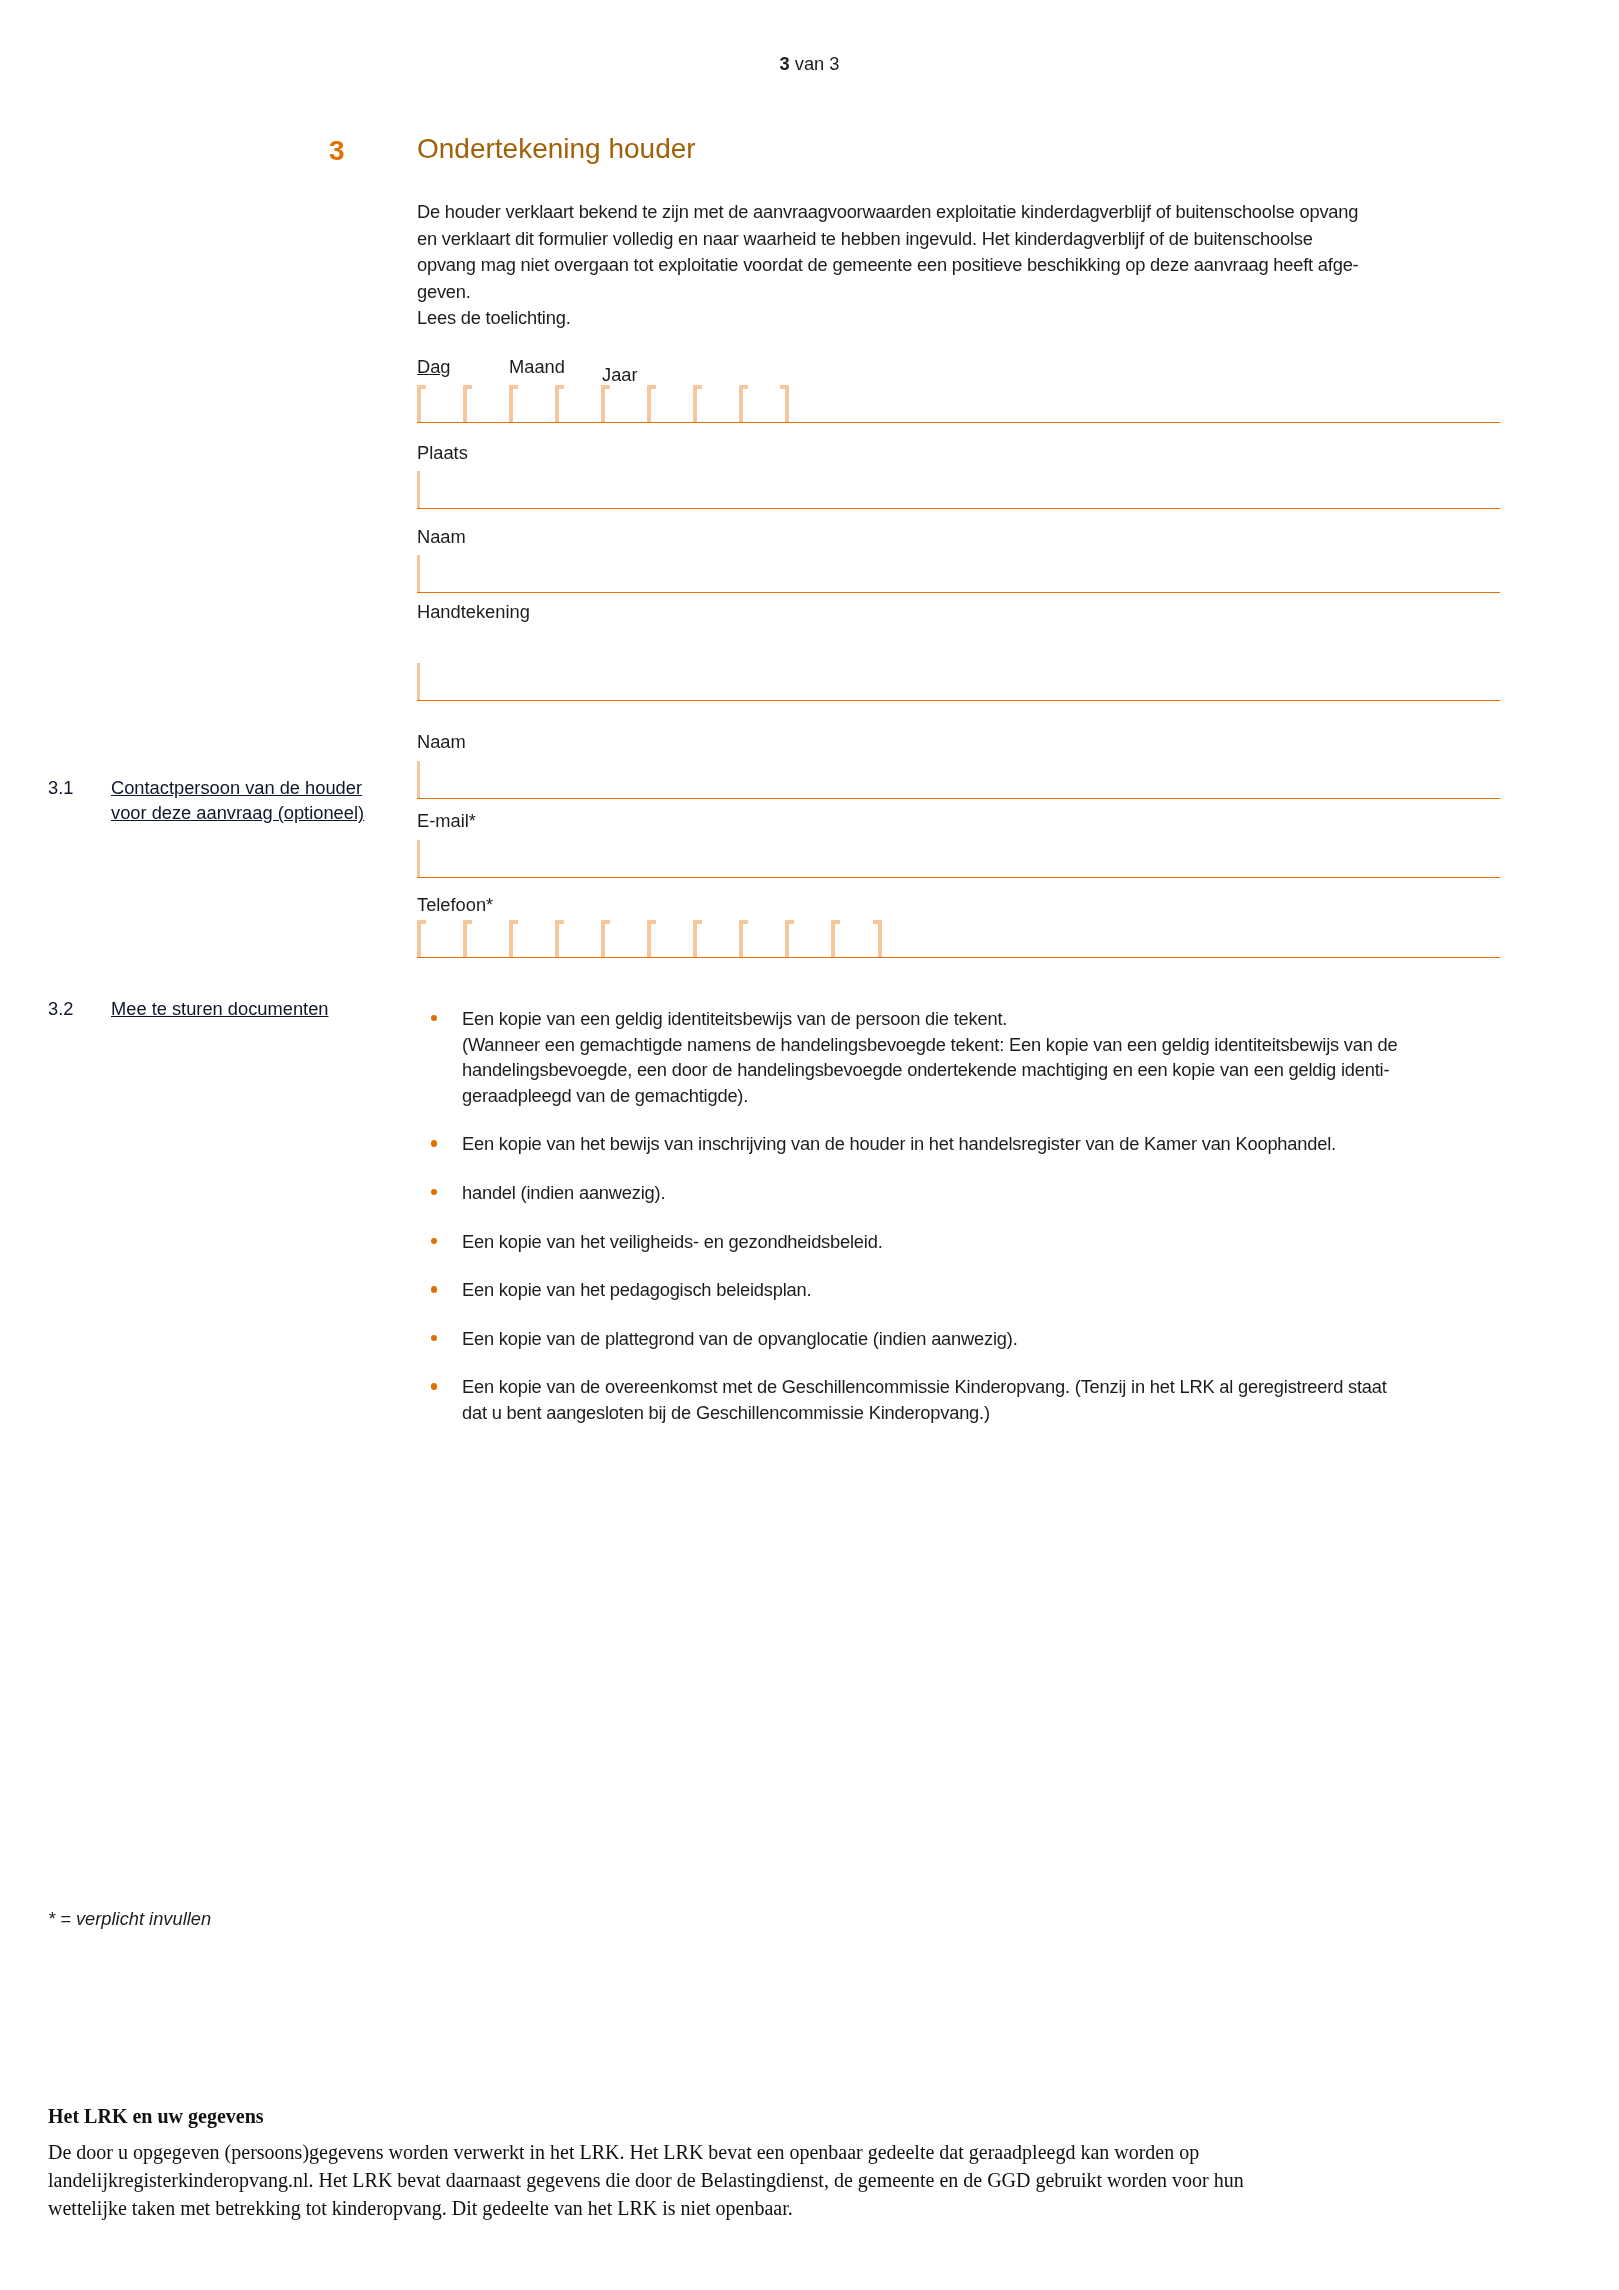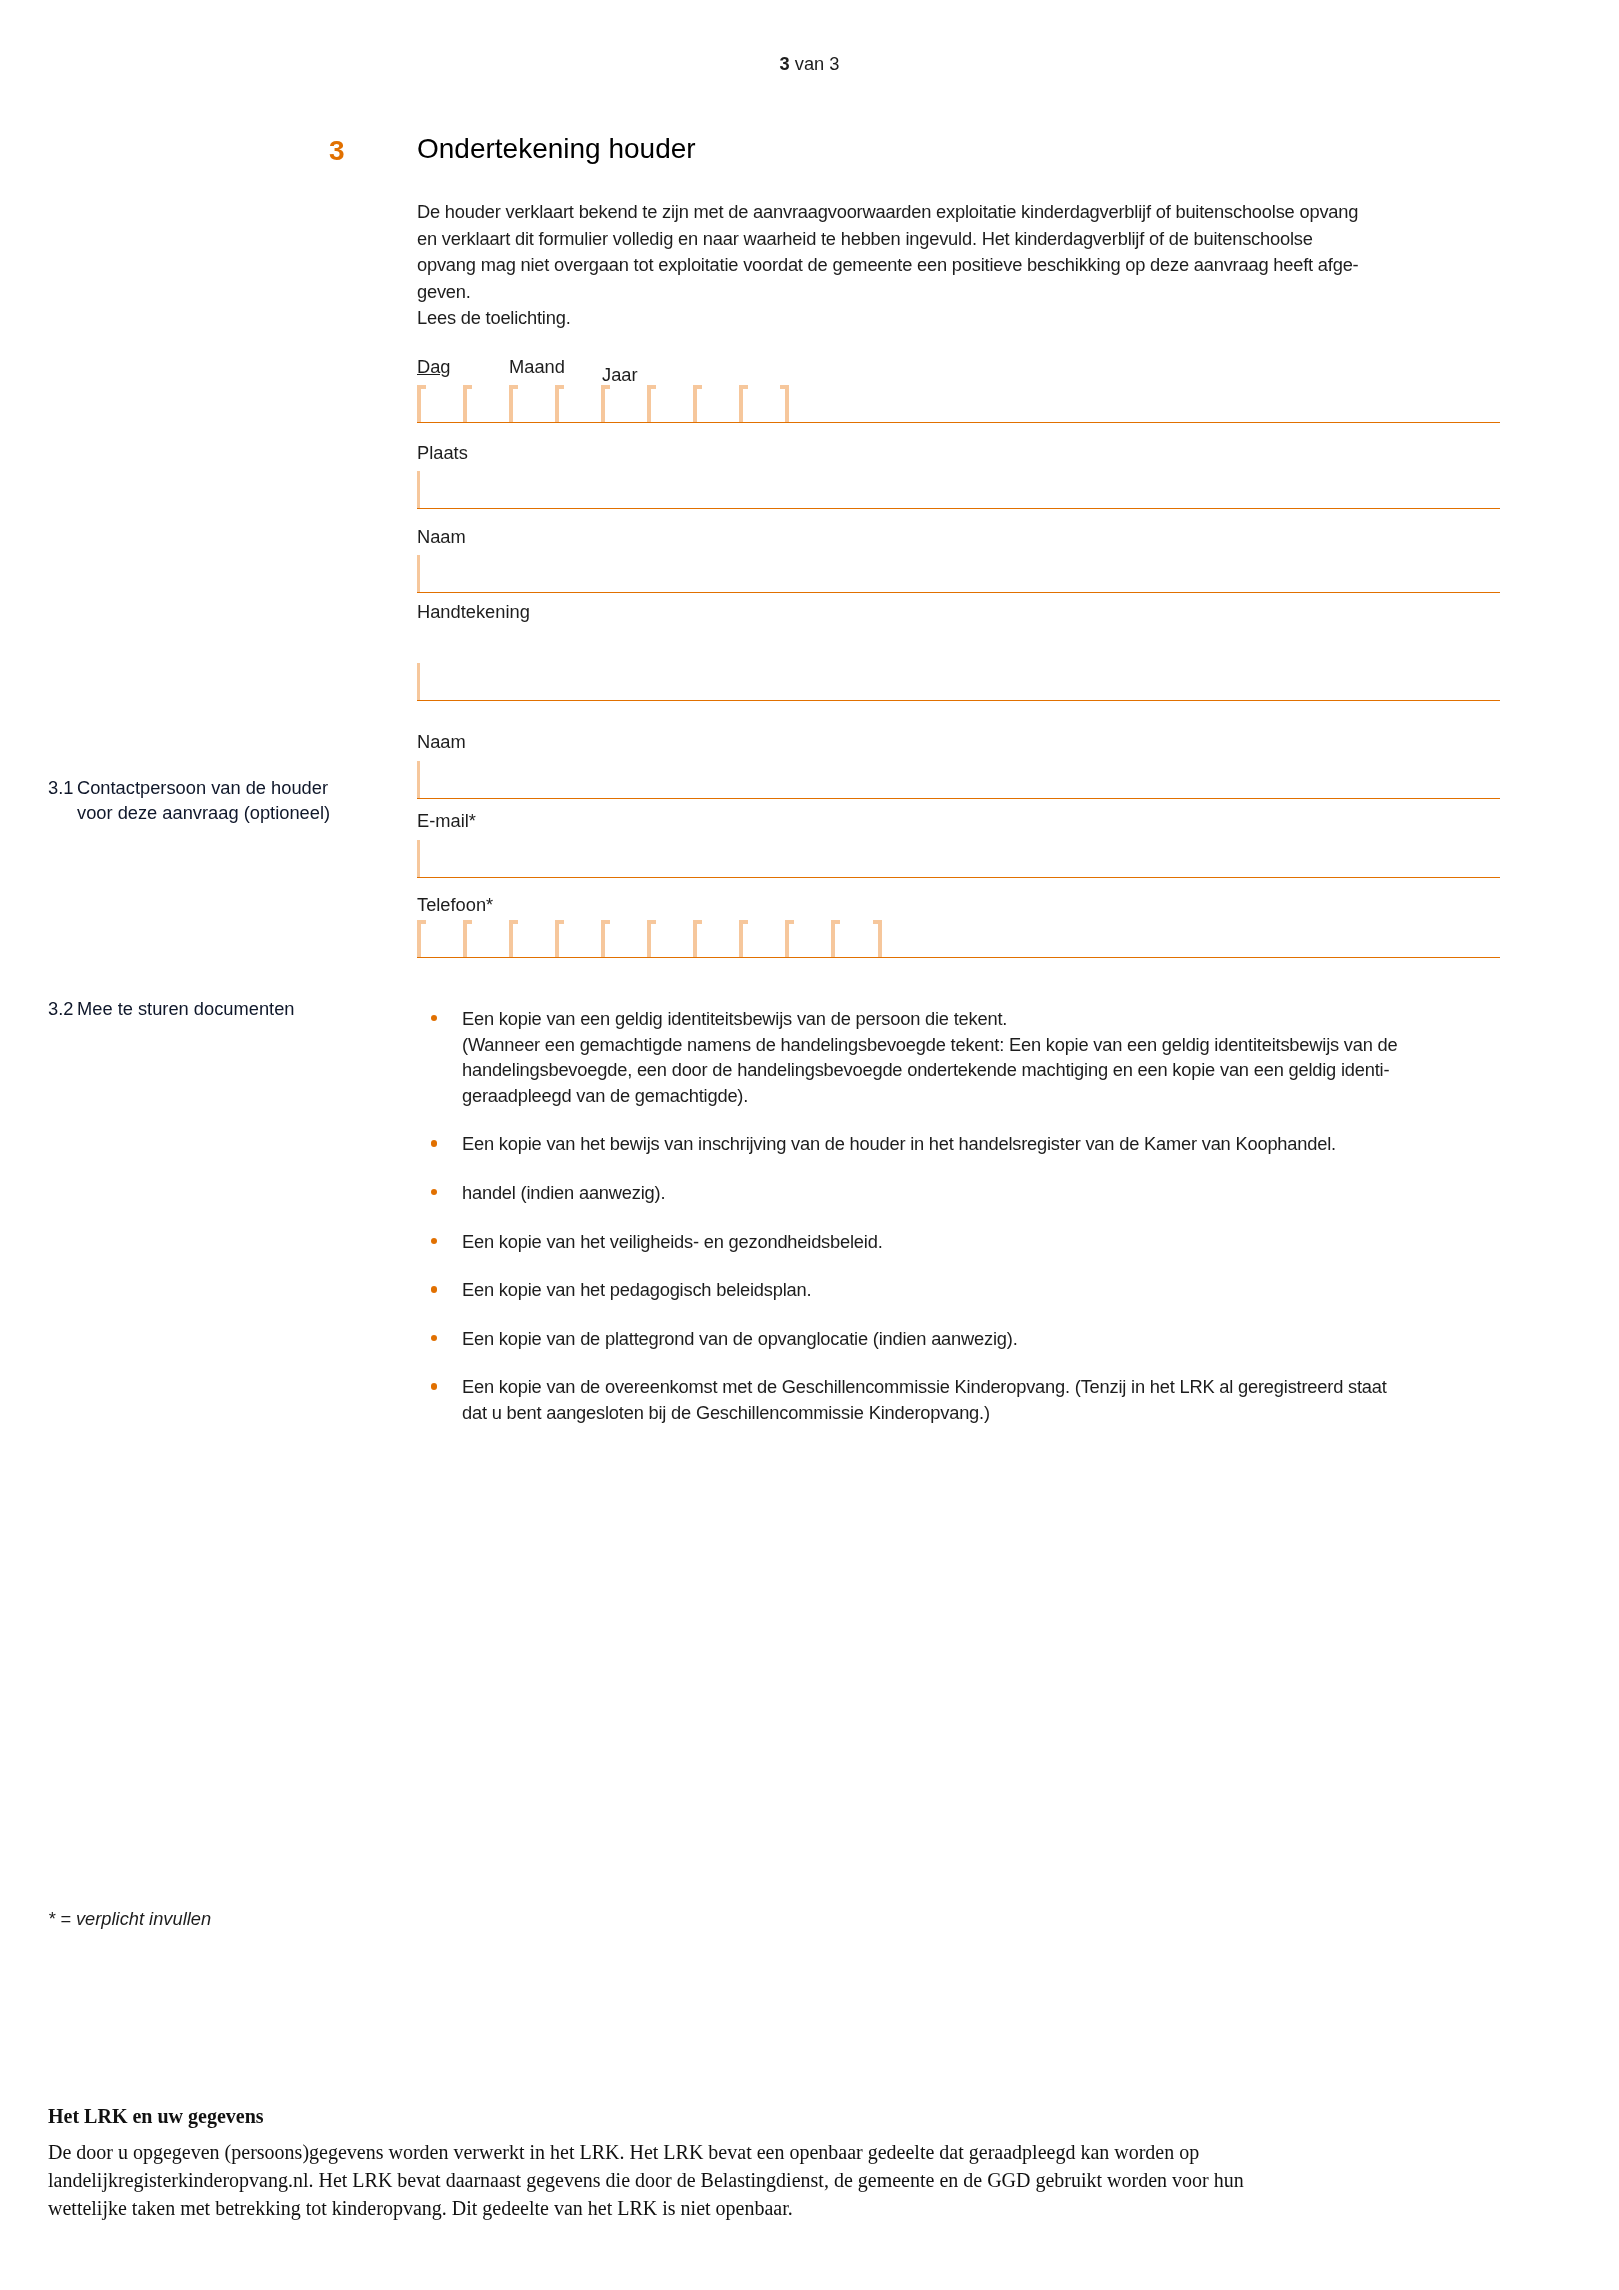--- a/index.html
+++ b/index.html
@@ -2,27 +2,27 @@
 <html style="font-size:14.6px"><head>
 <meta charset="utf-8">
 <style>
   html,body{margin:0;padding:0;background:#fff;}
   .page{position:relative;width:1619px;height:2291px;background:#fff;
         font-family:"Liberation Sans",sans-serif;color:#1d1d1d;overflow:hidden;}
   .abs{position:absolute;}
   .pagenum{top:53px;left:0;width:100%;text-align:center;font-size:18.3px;color:#1d1d1d;}
   .pagenum b{font-weight:700;}
   .sec-num{left:329px;top:135px;font-size:28px;font-weight:700;color:#e17000;}
-  .sec-title{left:417px;top:133px;font-size:28px;font-weight:500;margin:0;color:#000000;}
+  .sec-title{left:417px;top:133px;font-size:28px;font-weight:500;margin:0;color:#a16207;}
   .intro{left:417px;top:199px;font-size:18.3px;line-height:26.5px;letter-spacing:-0.2px;}
   .tline{white-space:nowrap;}
   .field-label{font-size:18.3px;color:#1d1d1d;white-space:nowrap;}
   .leftlabel{font-size:18.3px;line-height:25px;color:#0f172a;}
   .leftlabel .num{position:absolute;left:0;top:0;}
-  .leftlabel .ltxt{margin-left:29px;}
+  .leftlabel .ltxt{margin-left:63px;text-decoration:underline;}
   .input-row{width:1083px;height:38px;border-bottom:1.8px solid #e17000;}
   .tick{position:absolute;bottom:0;width:3.7px;height:37px;background:#f6c79c;}
   .capped .tick::before{content:"";position:absolute;top:0;left:0;width:9.1px;height:3.7px;background:#f6c79c;}
   .capped .tick.flip::before{left:auto;right:0;}
   .bullets{left:417px;top:994px;width:1111px;list-style:none;margin:12px;padding:0;}
   .bullet-item{position:relative;margin:0 0 23px 0;padding-left:33px;font-size:18.3px;
                line-height:25.6px;letter-spacing:-0.2px;}
   .dot{position:absolute;left:1.8px;top:9.1px;width:6.4px;height:6.4px;border-radius:50%;background:#e17000;}
   .footnote{left:48px;top:1908px;font-size:18.3px;font-style:italic;}
   .footer{left:48px;top:2102px;font-family:"Liberation Serif",serif;font-size:20px;line-height:28px;color:#111;}

